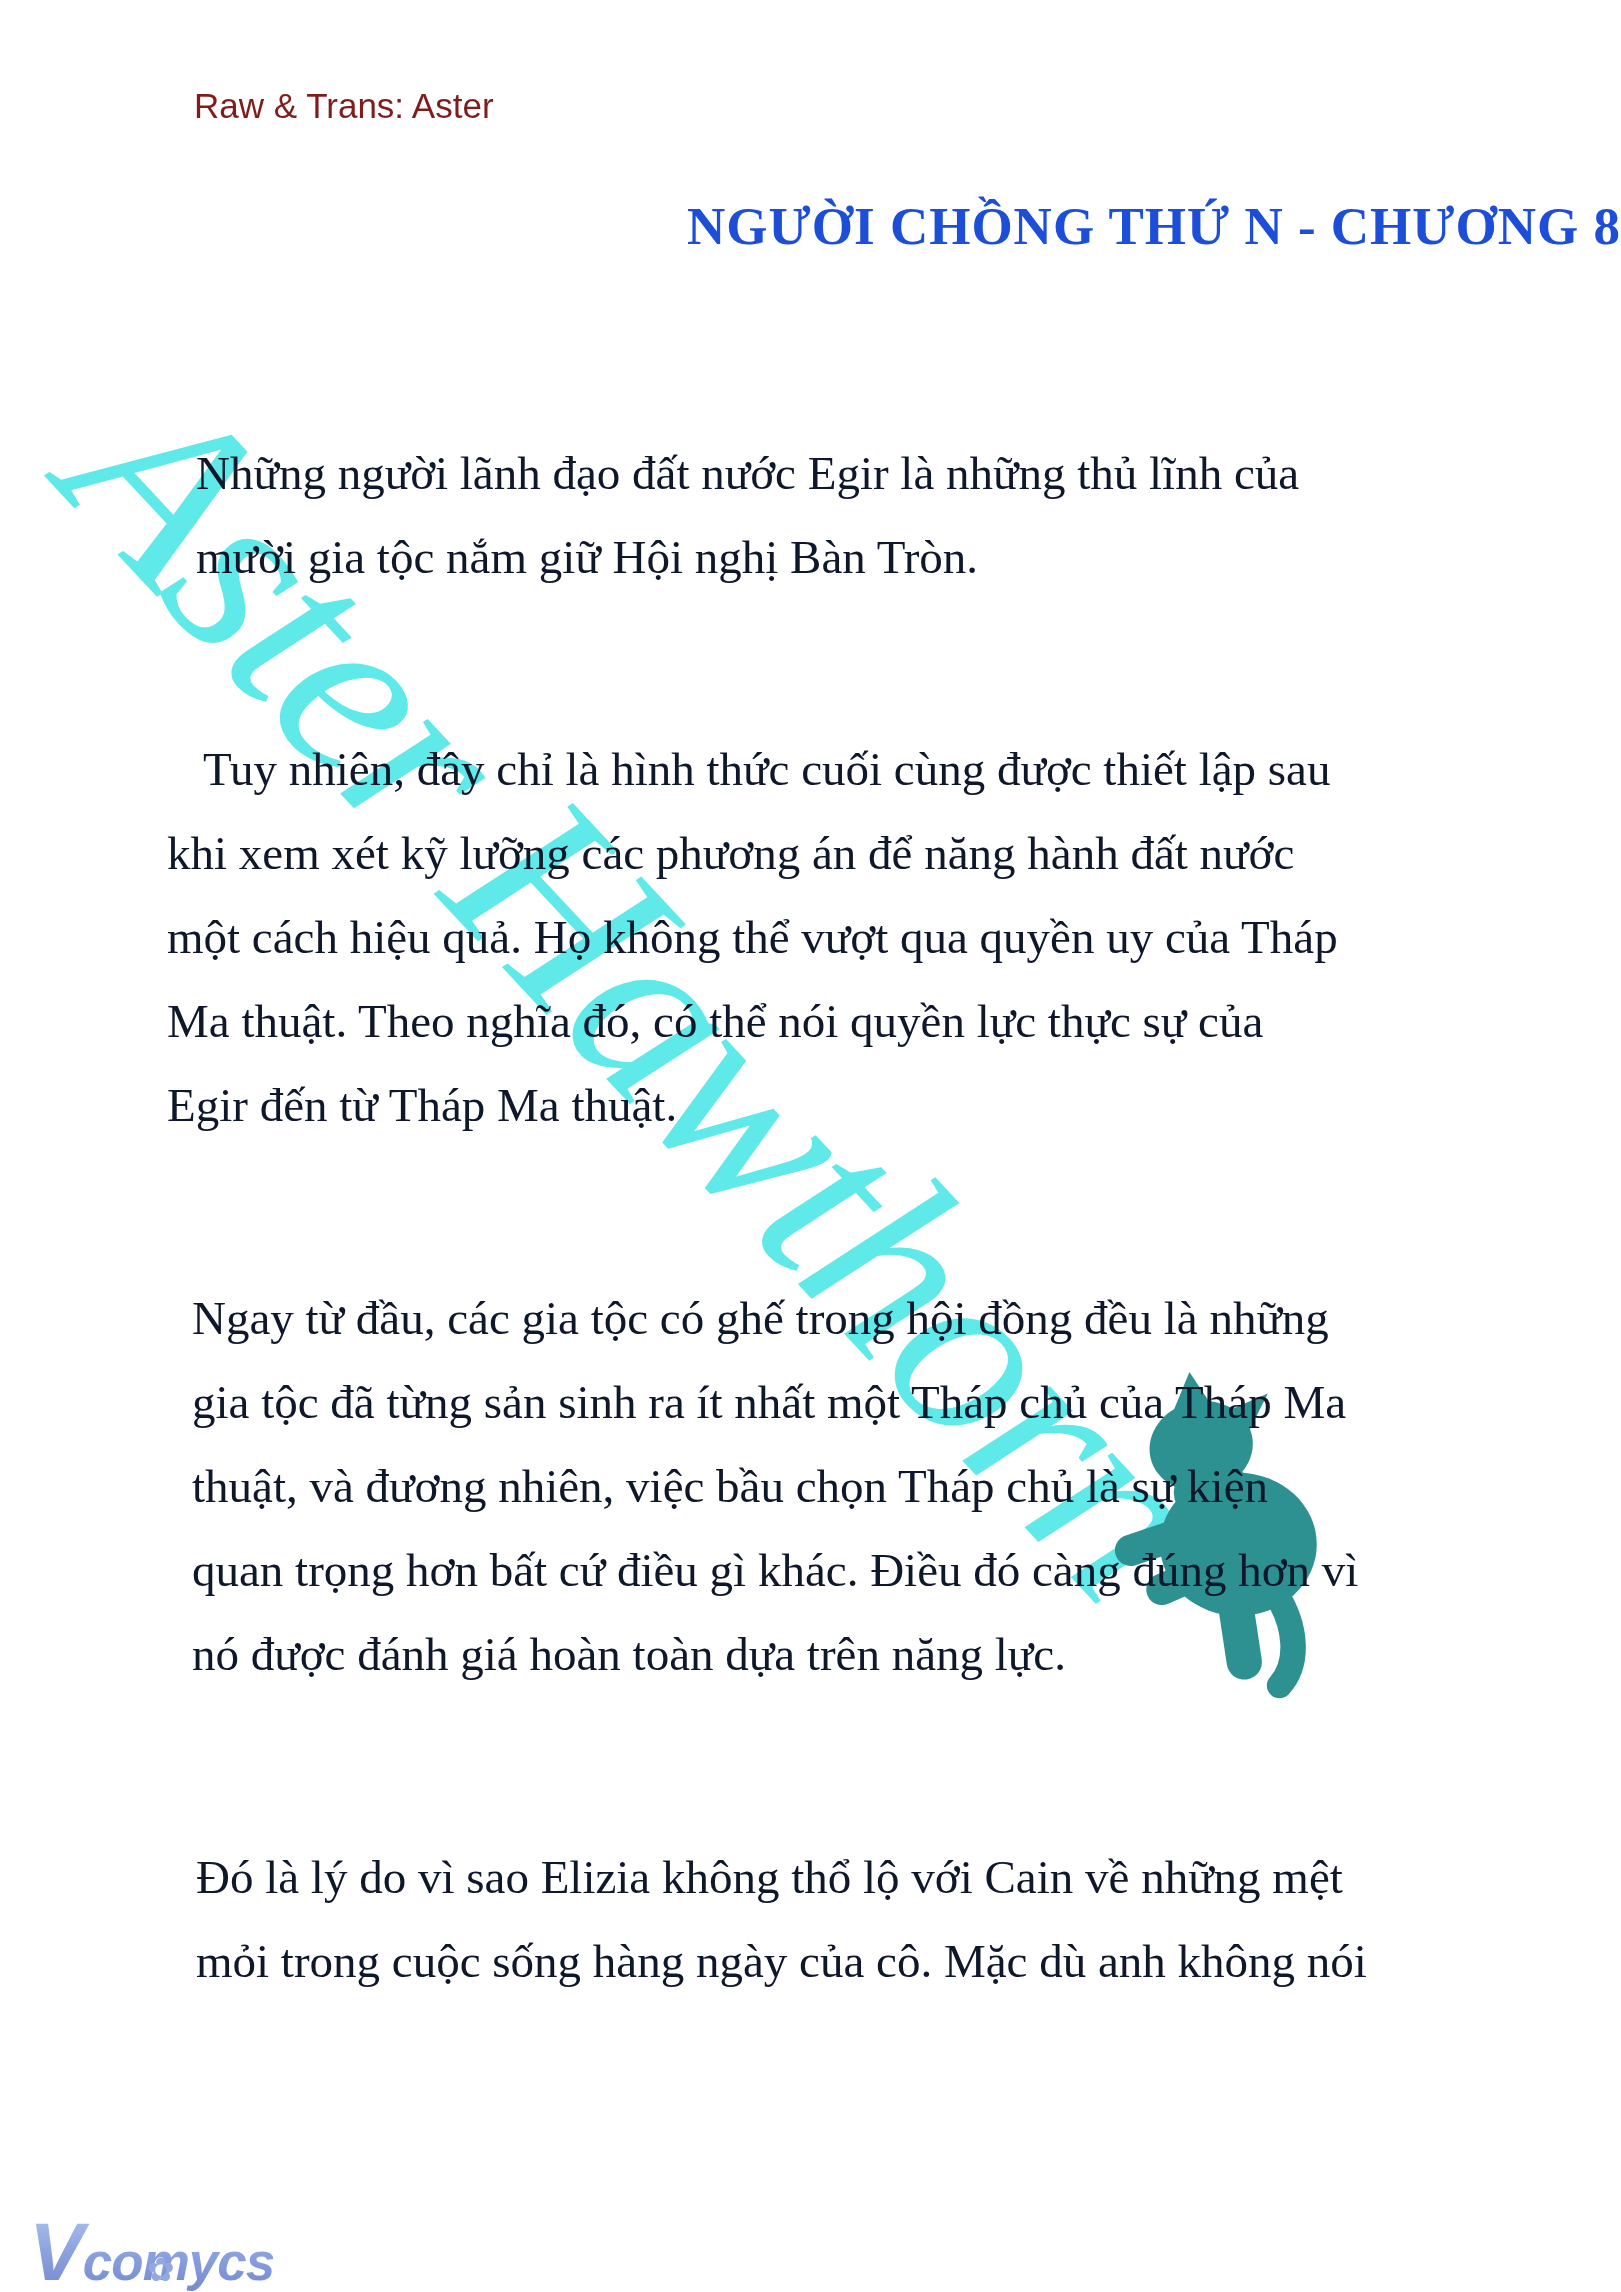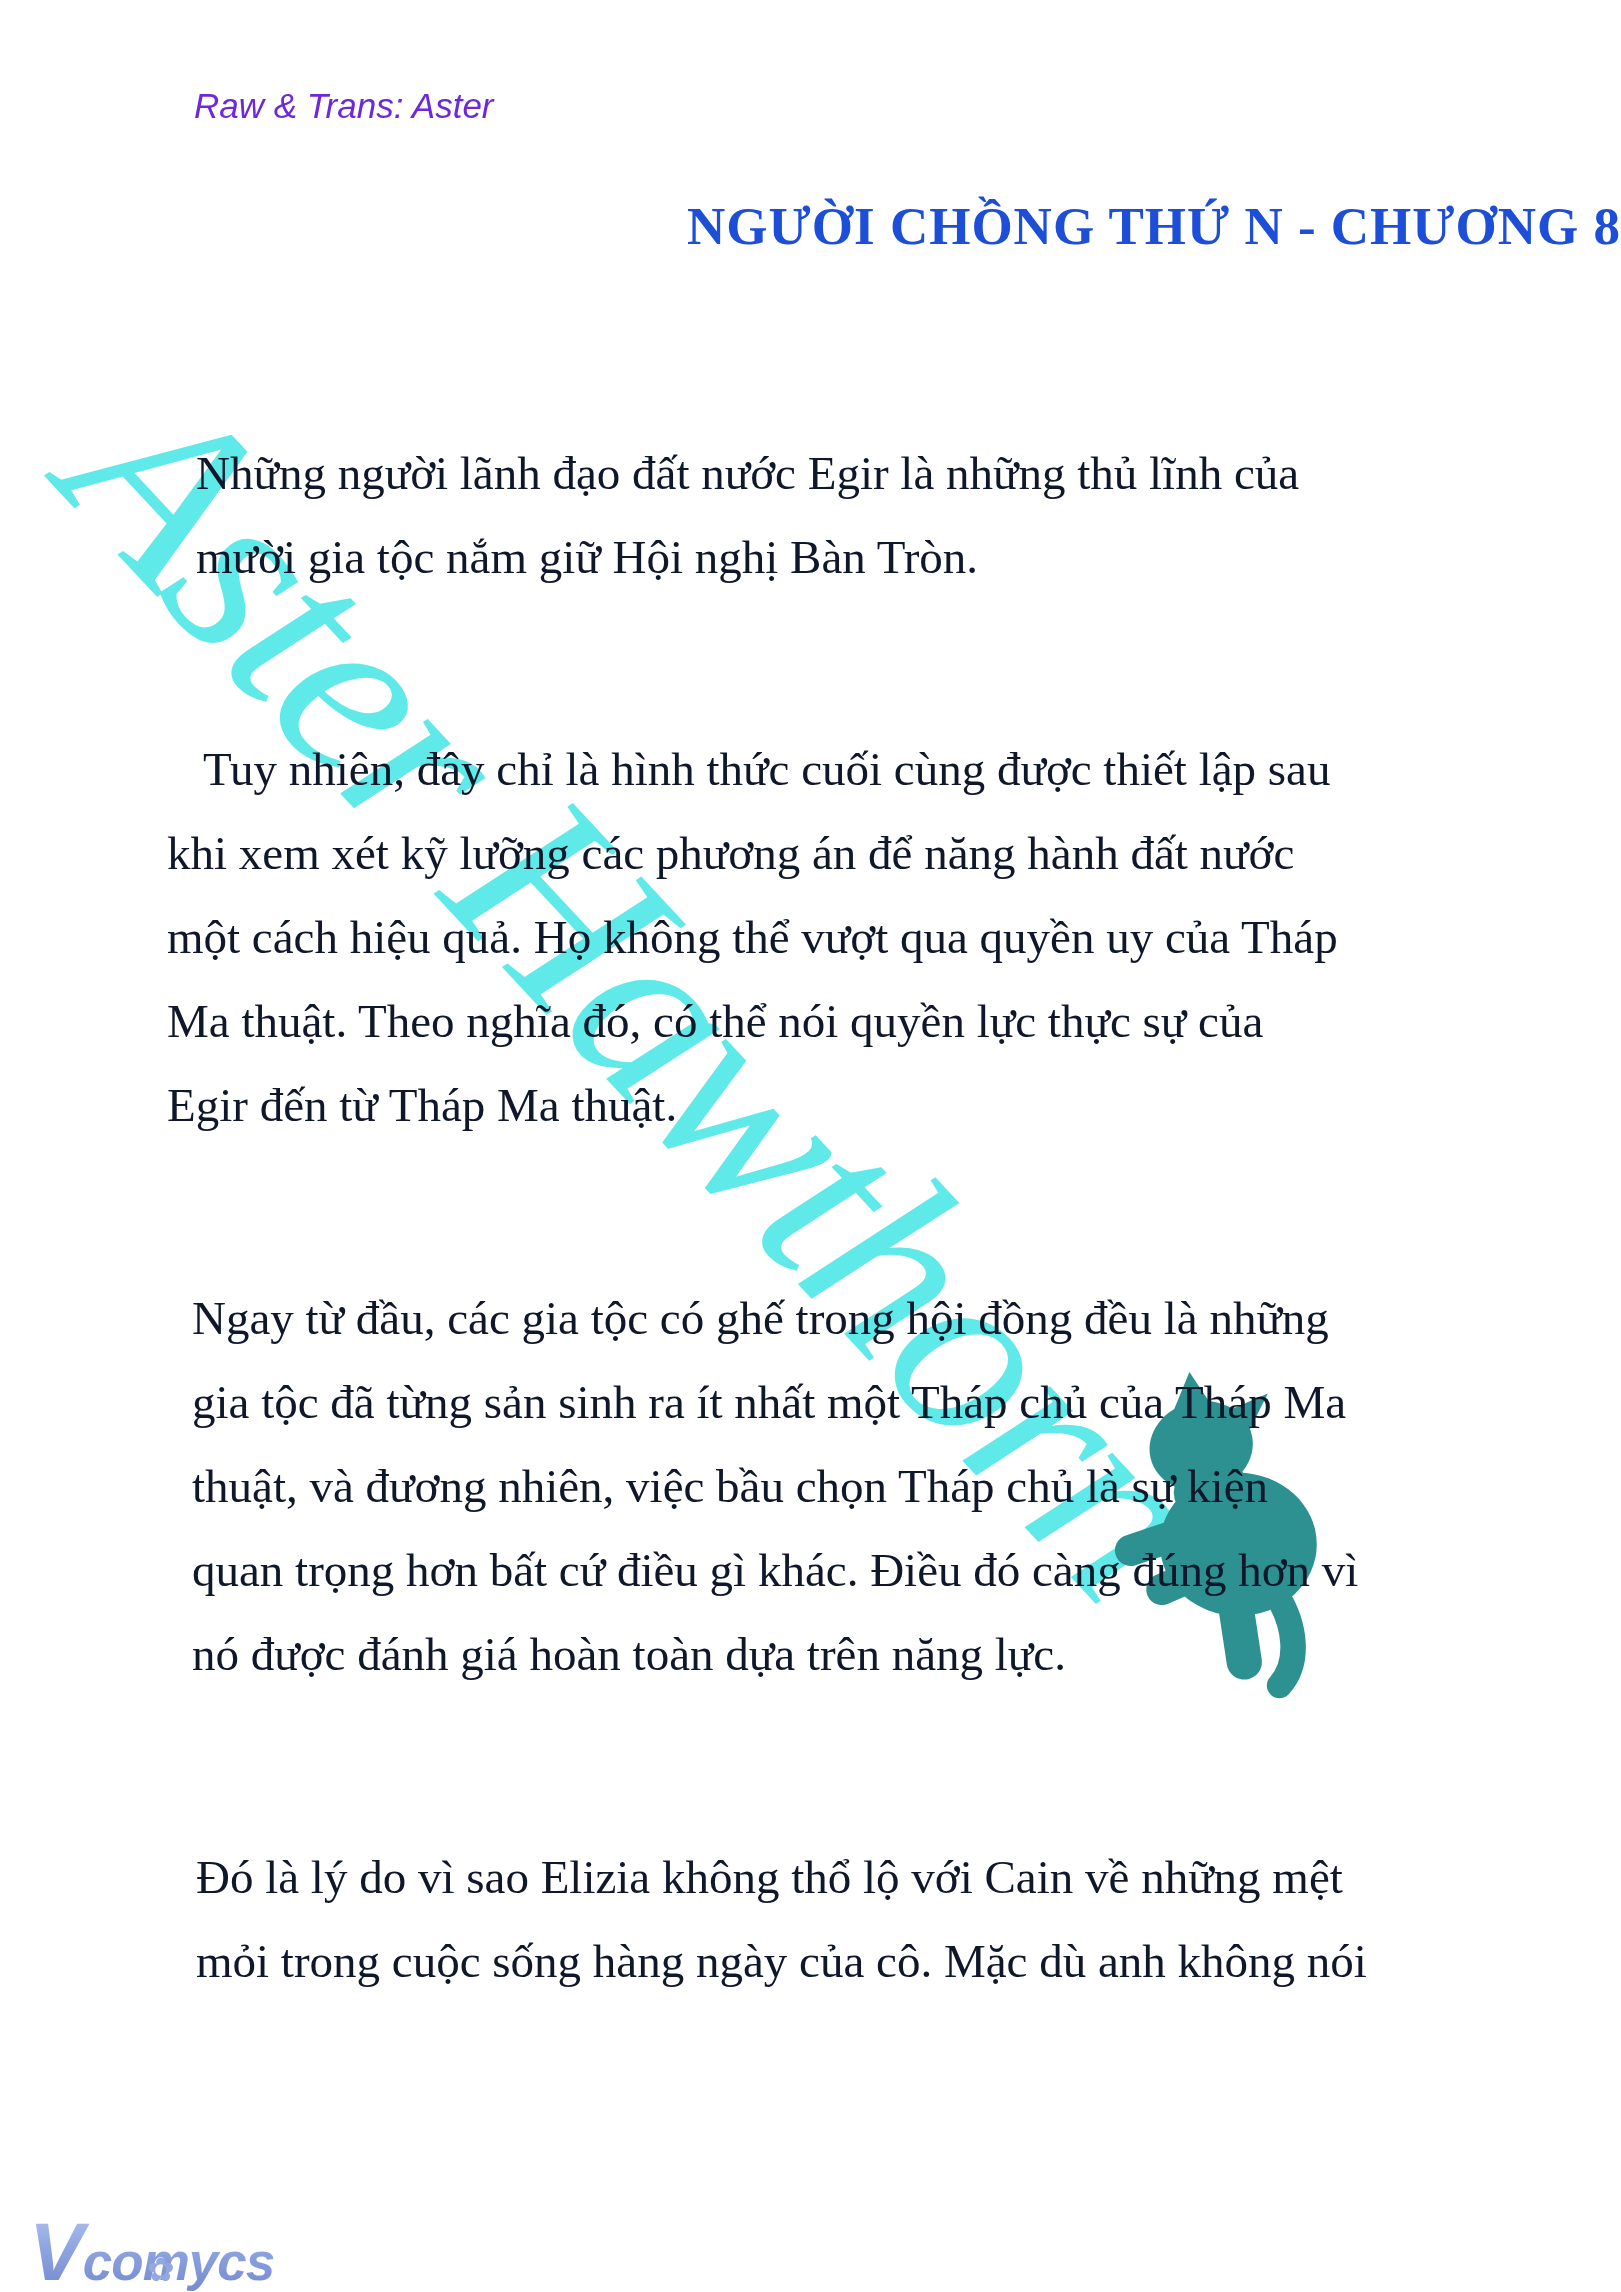--- a/index.html
+++ b/index.html
@@ -6,21 +6,21 @@
   .page{
     position:relative;
     width:1621px;height:2293px;
     background:#ffffff;
     overflow:hidden;
     font-family:"Liberation Serif","DejaVu Serif",serif;
   }
   .credit{
     position:absolute;left:194px;top:86px;
     font-family:"Liberation Sans","DejaVu Sans",sans-serif;
-    font-size:35px;color:#6d28d9;white-space:nowrap;z-index:3;font-style:italic;
+    font-size:35px;color:#7f1d1d;white-space:nowrap;z-index:3;
   }
   .title{
     position:absolute;left:0;right:0;top:196px;
     text-align:right;font-weight:bold;font-size:53px;
     letter-spacing:1px;color:#1d4ed8;z-index:3;white-space:nowrap;
   }
   .watermark{
     position:absolute;left:206px;top:343px;
     font-style:italic;font-size:250px;letter-spacing:-4.9px;
     color:#5fe9e9;white-space:nowrap;

